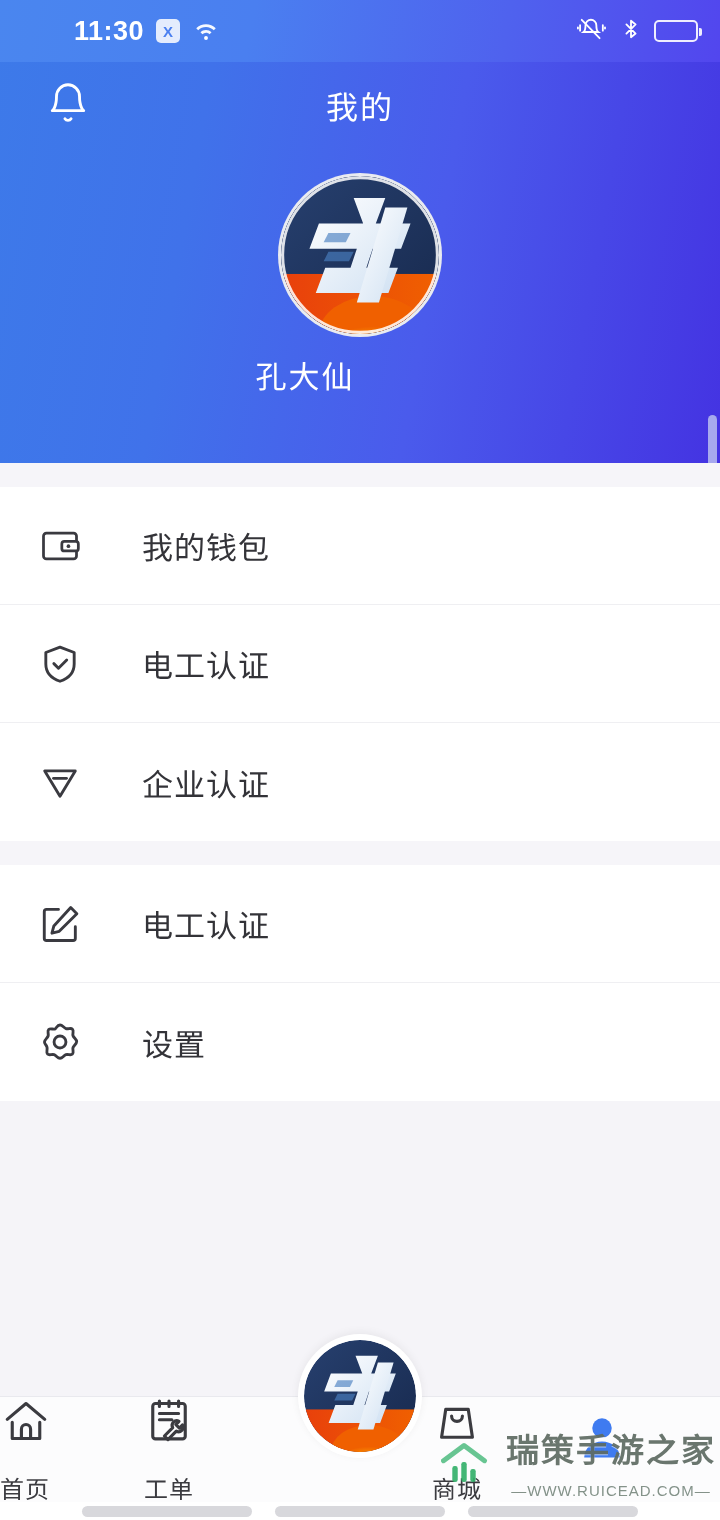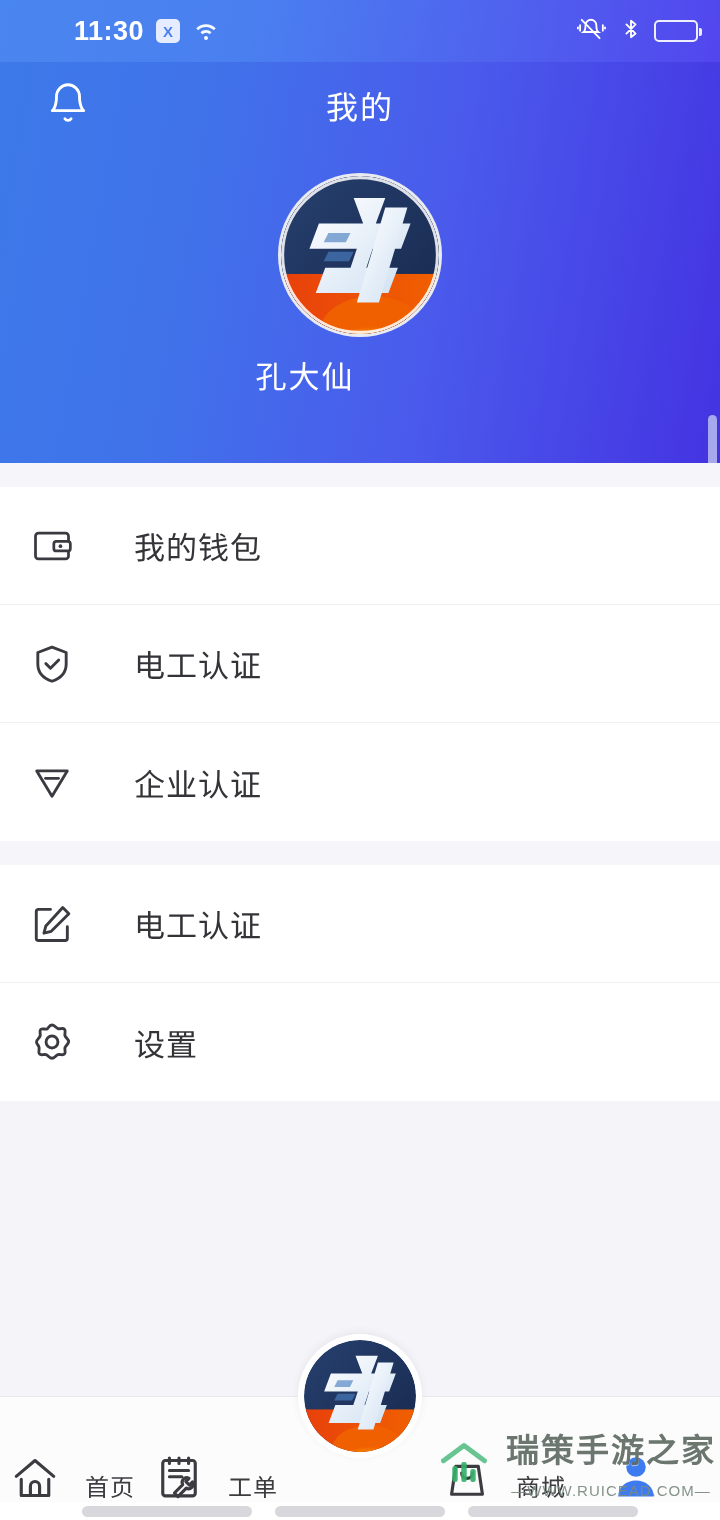--- a/index.html
+++ b/index.html
@@ -70,36 +70,36 @@
     position:absolute; right:3px; top:415px; width:9px; height:178px;
     background:#b9bdf0; border-radius:6px; opacity:.85;
   }
 
   
   .content{ position:absolute; top:463px; left:0; width:720px; bottom:0; background:#f5f4f8; }
   .gap-top{ height:24px; background:#f6f5f9; }
   .group{ background:#ffffff; }
   .group-gap{ height:24px; background:#f6f5f9; }
   .row{
-    height:118px; display:flex; align-items:center; padding-left:24px;
+    height:118px; display:flex; align-items:center; padding-left:32px;
     border-bottom:1px solid #efeff2; background:#fff;
   }
   .row:last-child{ border-bottom:none; }
   .row-icon{ width:56px; height:56px; display:flex; align-items:center; justify-content:center; flex:0 0 56px; }
   .row-label{ margin-left:54px; font-size:31px; color:#333338; letter-spacing:1px; }
 
   
   .tabbar{
     position:absolute; left:0; bottom:18px; width:720px; height:106px;
     background:#fcfcfd; border-top:1px solid #e9e9ee;
     display:flex; align-items:flex-start;
   }
   .tab{
-    flex:1; height:106px; display:flex; flex-direction:row;
-    align-items:flex-end; justify-content:center; gap:24px;
+    flex:1; height:106px; display:flex; flex-direction:column;
+    align-items:flex-start; justify-content:center; gap:24px;
   }
   .tab.center{ visibility:hidden; }
   .tab-icon{ height:52px; display:flex; align-items:flex-end; justify-content:center; }
   .tab-label{ font-size:24px; color:#3b3b40; letter-spacing:1px; }
   .tab.active .tab-label{ color:#3b3b40; }
 
   .center-fab{
     position:absolute; left:50%; transform:translateX(-50%);
     bottom:62px; width:124px; height:124px; border-radius:50%;
     background:#fff; padding:6px; box-shadow:0 -2px 8px rgba(0,0,0,.06);

